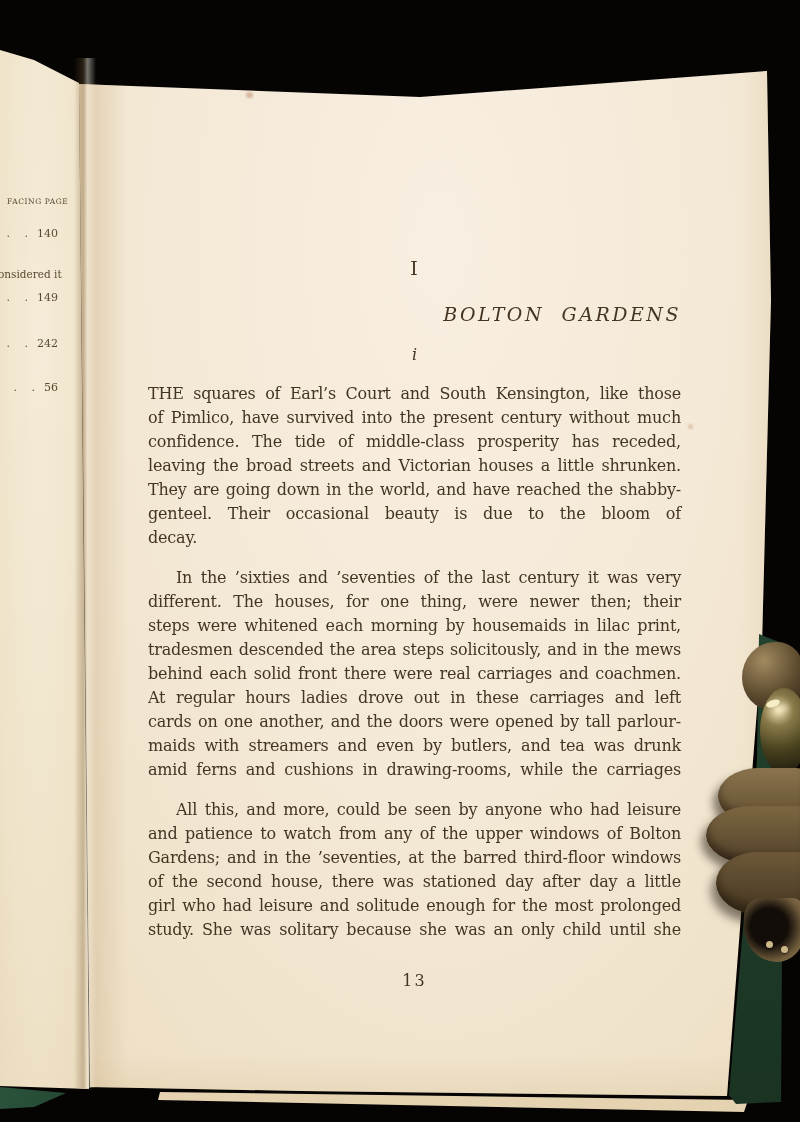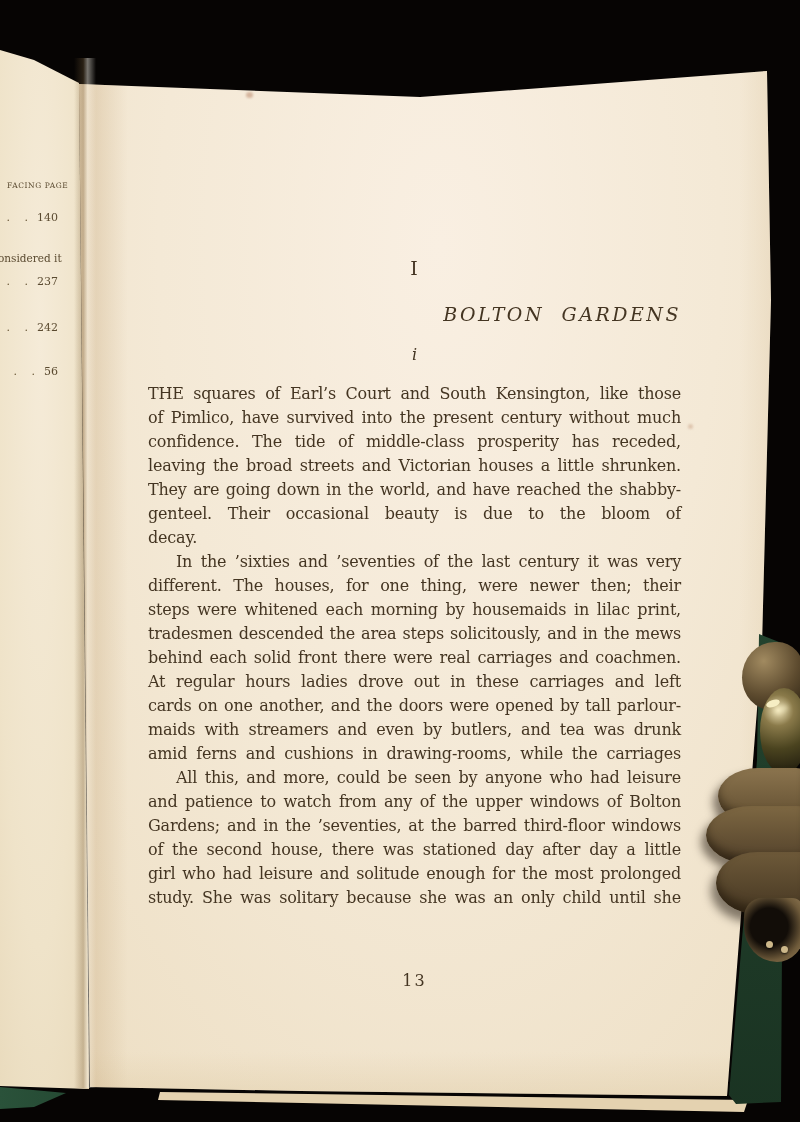--- a/index.html
+++ b/index.html
@@ -71,40 +71,40 @@
     box-shadow:inset 0 -8px 10px rgba(25,16,6,0.55), -5px 8px 10px rgba(22,13,5,0.5);}
   .clasp-base{position:absolute;left:744px;top:898px;width:60px;height:64px;
     border-radius:30% 20% 45% 55%;
     background:radial-gradient(circle at 42% 45%, #120d08 0%, #120d08 38%, #6e5a3a 68%, #8a7450 88%);}
   .rivet{position:absolute;width:7px;height:7px;border-radius:50%;background:#cdb88a;
     box-shadow:0 1px 2px rgba(0,0,0,0.6);}
   .rivet-1{left:766px;top:941px;}
   .rivet-2{left:781px;top:946px;}
 
   
-  .lp-text{position:absolute;z-index:3;color:#5a4a30;}
+  .lp-text{position:absolute;z-index:3;color:#5a4a30;margin-top:16px;}
   .lp-header{left:7px;top:181px;width:60px;font-size:7.5px;letter-spacing:0.6px;
     text-align:right;white-space:nowrap;}
   .toc-row{left:0px;width:58px;display:flex;justify-content:flex-end;align-items:baseline;
     font-size:11px;white-space:nowrap;}
   .toc-leader{word-spacing:11px;margin-right:9px;color:#6a5838;}
   .toc-140{top:211px;} .toc-149{top:275px;} .toc-156{top:321px;} .toc-56{top:365px;}
   .lp-fragment{left:-2px;top:252px;font-size:10.5px;white-space:nowrap;}
 
   
   .mp-text{position:absolute;z-index:3;color:#443522;}
   .chapter-num{left:148px;top:257px;width:533px;text-align:center;font-size:19px;letter-spacing:1px;}
   .chapter-title{left:148px;top:303px;width:533px;text-align:right;font-style:italic;
     font-size:19px;letter-spacing:2.5px;word-spacing:9px;}
   .section-num{left:148px;top:345px;width:533px;text-align:center;font-style:italic;font-size:16px;}
   .textcol{left:148px;top:382px;width:533px;font-size:16px;letter-spacing:-0.2px;}
   .line{box-sizing:border-box;width:100%;height:24px;line-height:24px;
     text-align:justify;text-align-last:justify;text-justify:inter-word;white-space:nowrap;}
   .line.end{text-align-last:left;}
-  .line.indent{padding-left:28px;}
+  .line.indent{padding-left:28px;margin-top:16px;}
   .page-num{left:148px;top:927px;width:533px;text-align:center;font-size:16px;letter-spacing:2px;margin-top:44px;}
 </style>
 </head>
 <body>
 
 <div class="stage">
 
   <div class="page-left"></div>
   <div class="under-page-edge"></div>
   <div class="page-main"></div>
@@ -129,21 +129,21 @@
   </div>
 
   <div class="lp-text lp-header">FACING PAGE</div>
   <div class="lp-text toc-row toc-140">
     <span class="toc-leader">. .</span>
       <span>140</span>
   </div>
   <div class="lp-text lp-fragment">onsidered it</div>
   <div class="lp-text toc-row toc-149">
     <span class="toc-leader">. .</span>
-      <span>237</span>
+      <span>149</span>
   </div>
   <div class="lp-text toc-row toc-156">
     <span class="toc-leader">. .</span>
       <span>242</span>
   </div>
   <div class="lp-text toc-row toc-56">
     <span class="toc-leader">. .</span>
       <span>56</span>
   </div>
 

